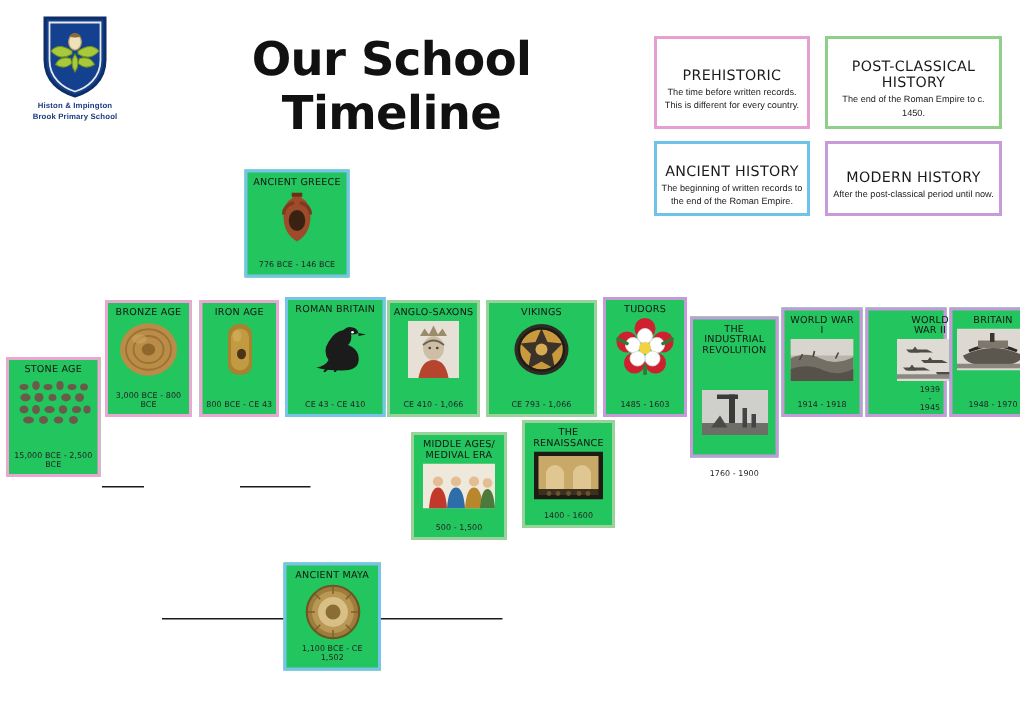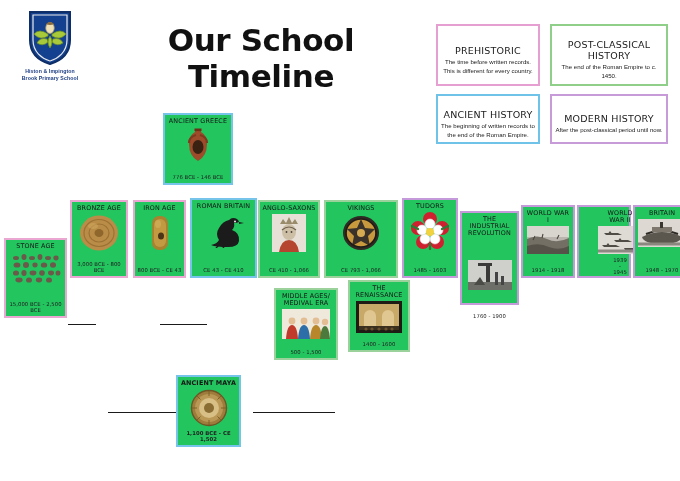--- a/index.html
+++ b/index.html
@@ -371,21 +371,21 @@
             <circle cx="36" cy="28" r="1.6"></circle>
         </g>
       </svg>
     </div>
     <div class="card-date">1400 - 1600</div>
   </div>
 
   <div class="line" style="left:108px;top:412px;width:81px;"></div>
   <div class="line" style="left:253px;top:412px;width:82px;"></div>
 
-  <div class="card blue" style="left:176px;top:375px;width:65px;height:72px;font-weight:bold;">
+  <div class="card blue" style="left:189px;top:375px;width:65px;height:72px;">
     <div class="card-title">ANCIENT MAYA</div>
     <div class="thumb">
       <svg width="38" height="38" viewBox="0 0 38 38">
         <circle cx="19" cy="19" r="17.5" fill="#9e7d3c"></circle>
         <circle cx="19" cy="19" r="14" fill="#b99754"></circle>
         <circle cx="19" cy="19" r="10" fill="#d8bf86"></circle>
         <circle cx="19" cy="19" r="5" fill="#8a6d33"></circle>
         <g stroke="#7d6229" stroke-width="1">
           <path d="M19 2 v5 M19 31 v5 M2 19 h5 M31 19 h5"></path>
           <path d="M7 7 l3.5 3.5 M31 7 l-3.5 3.5 M7 31 l3.5 -3.5 M31 31 l-3.5 -3.5"></path>

